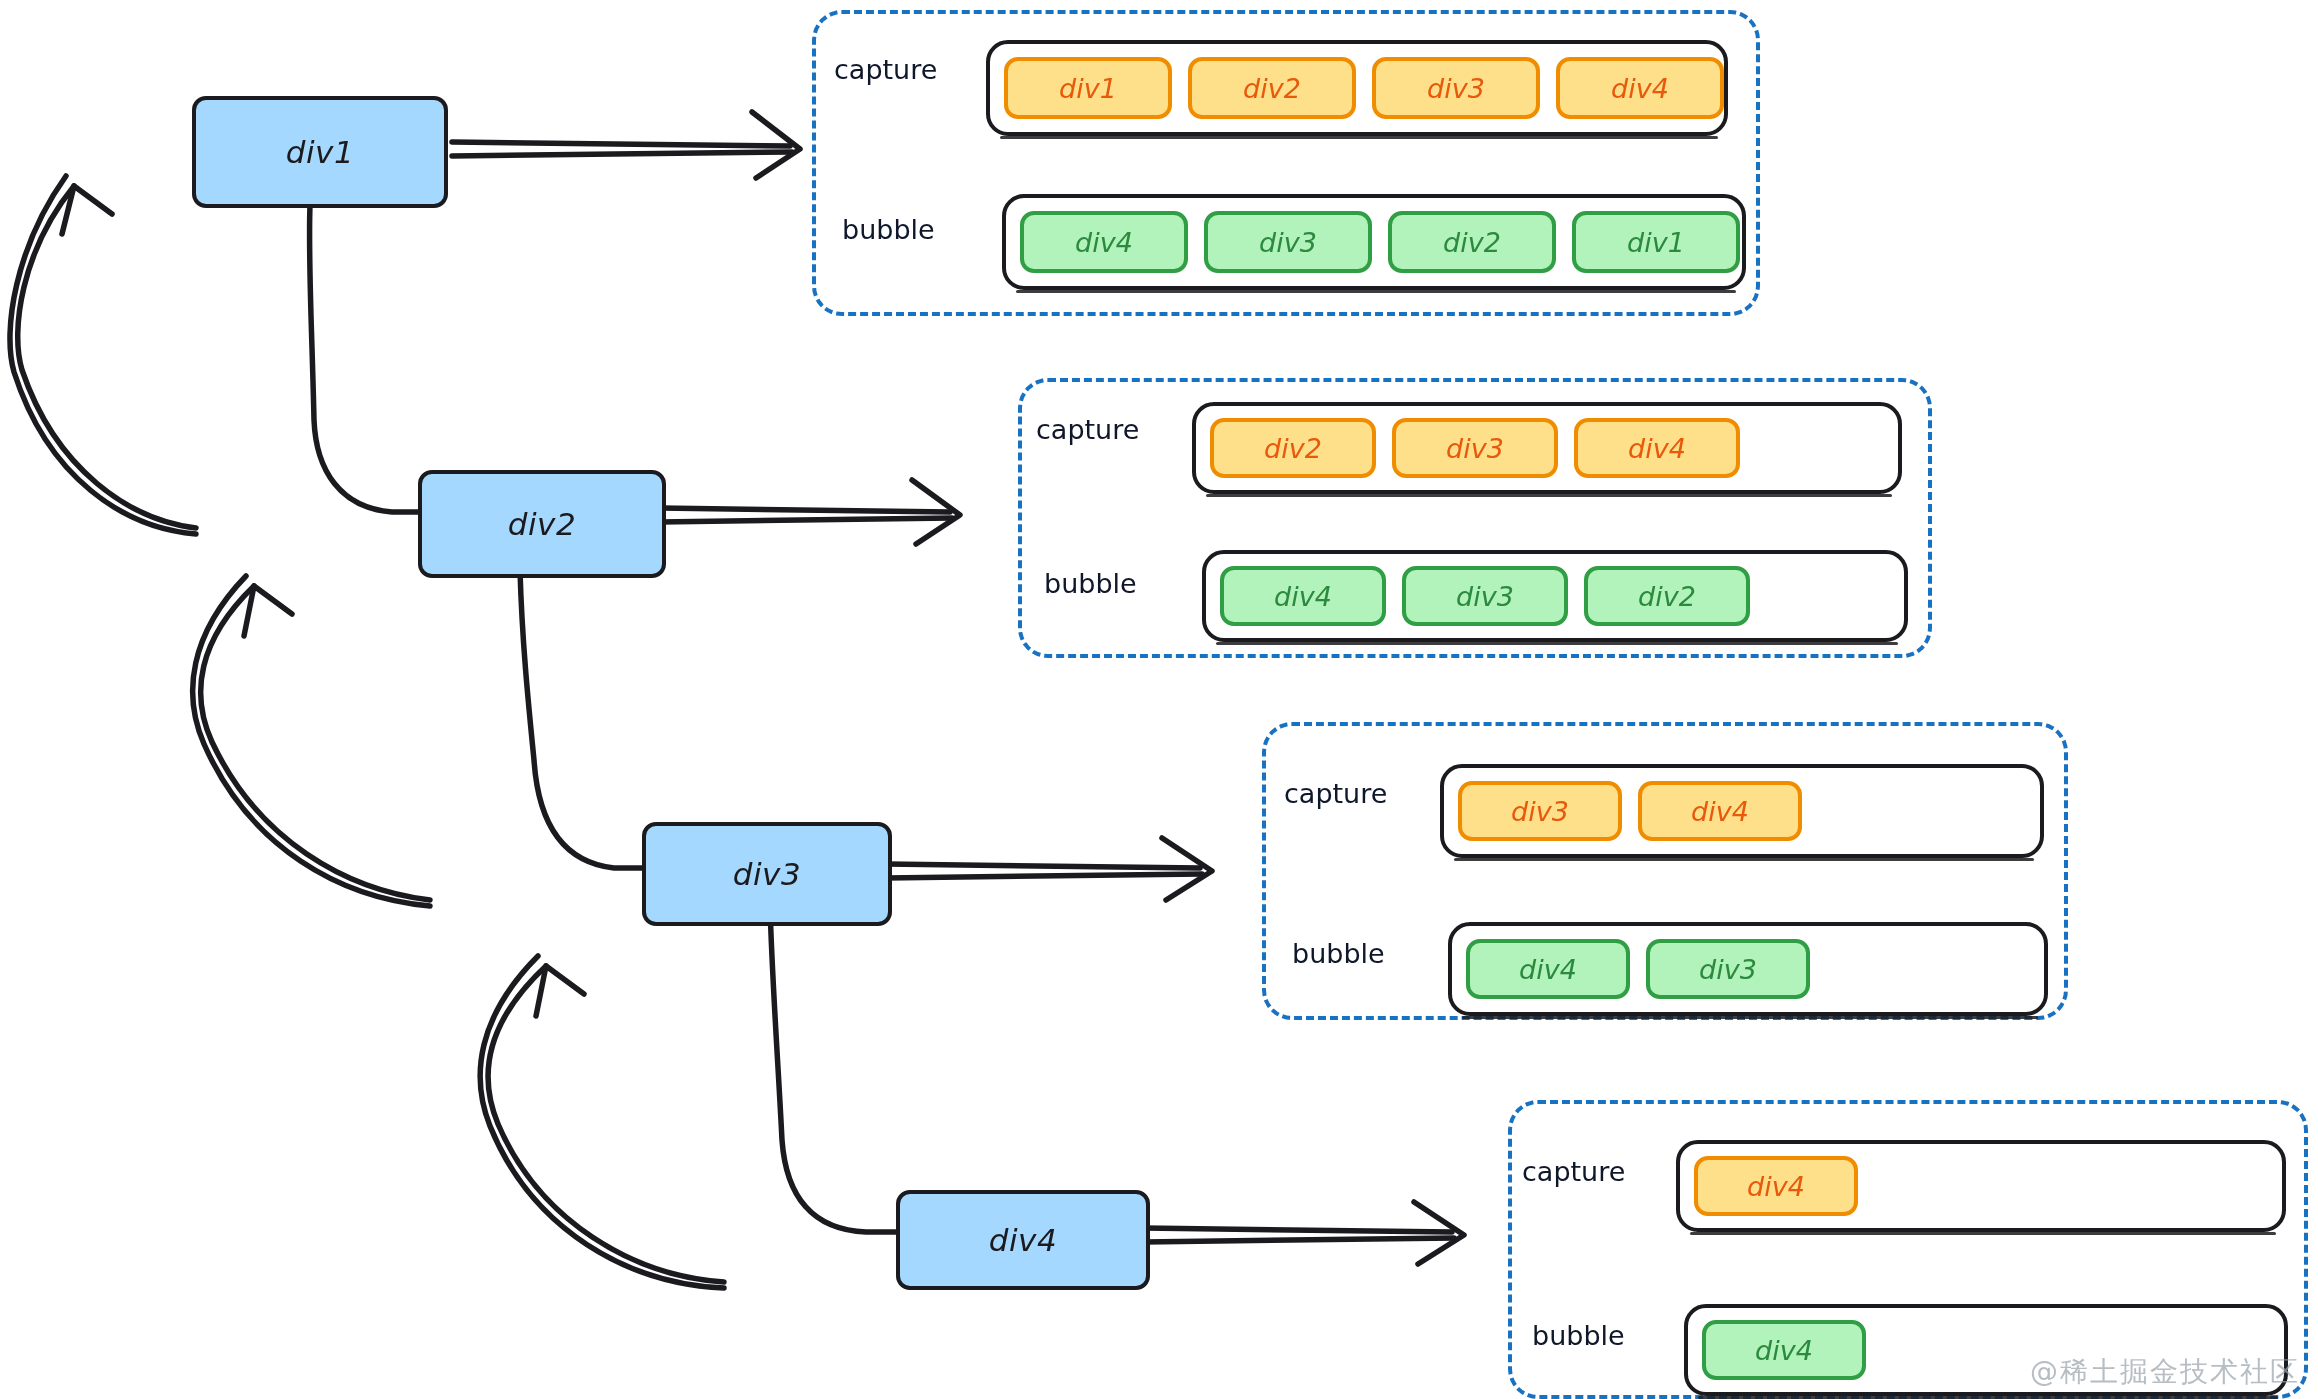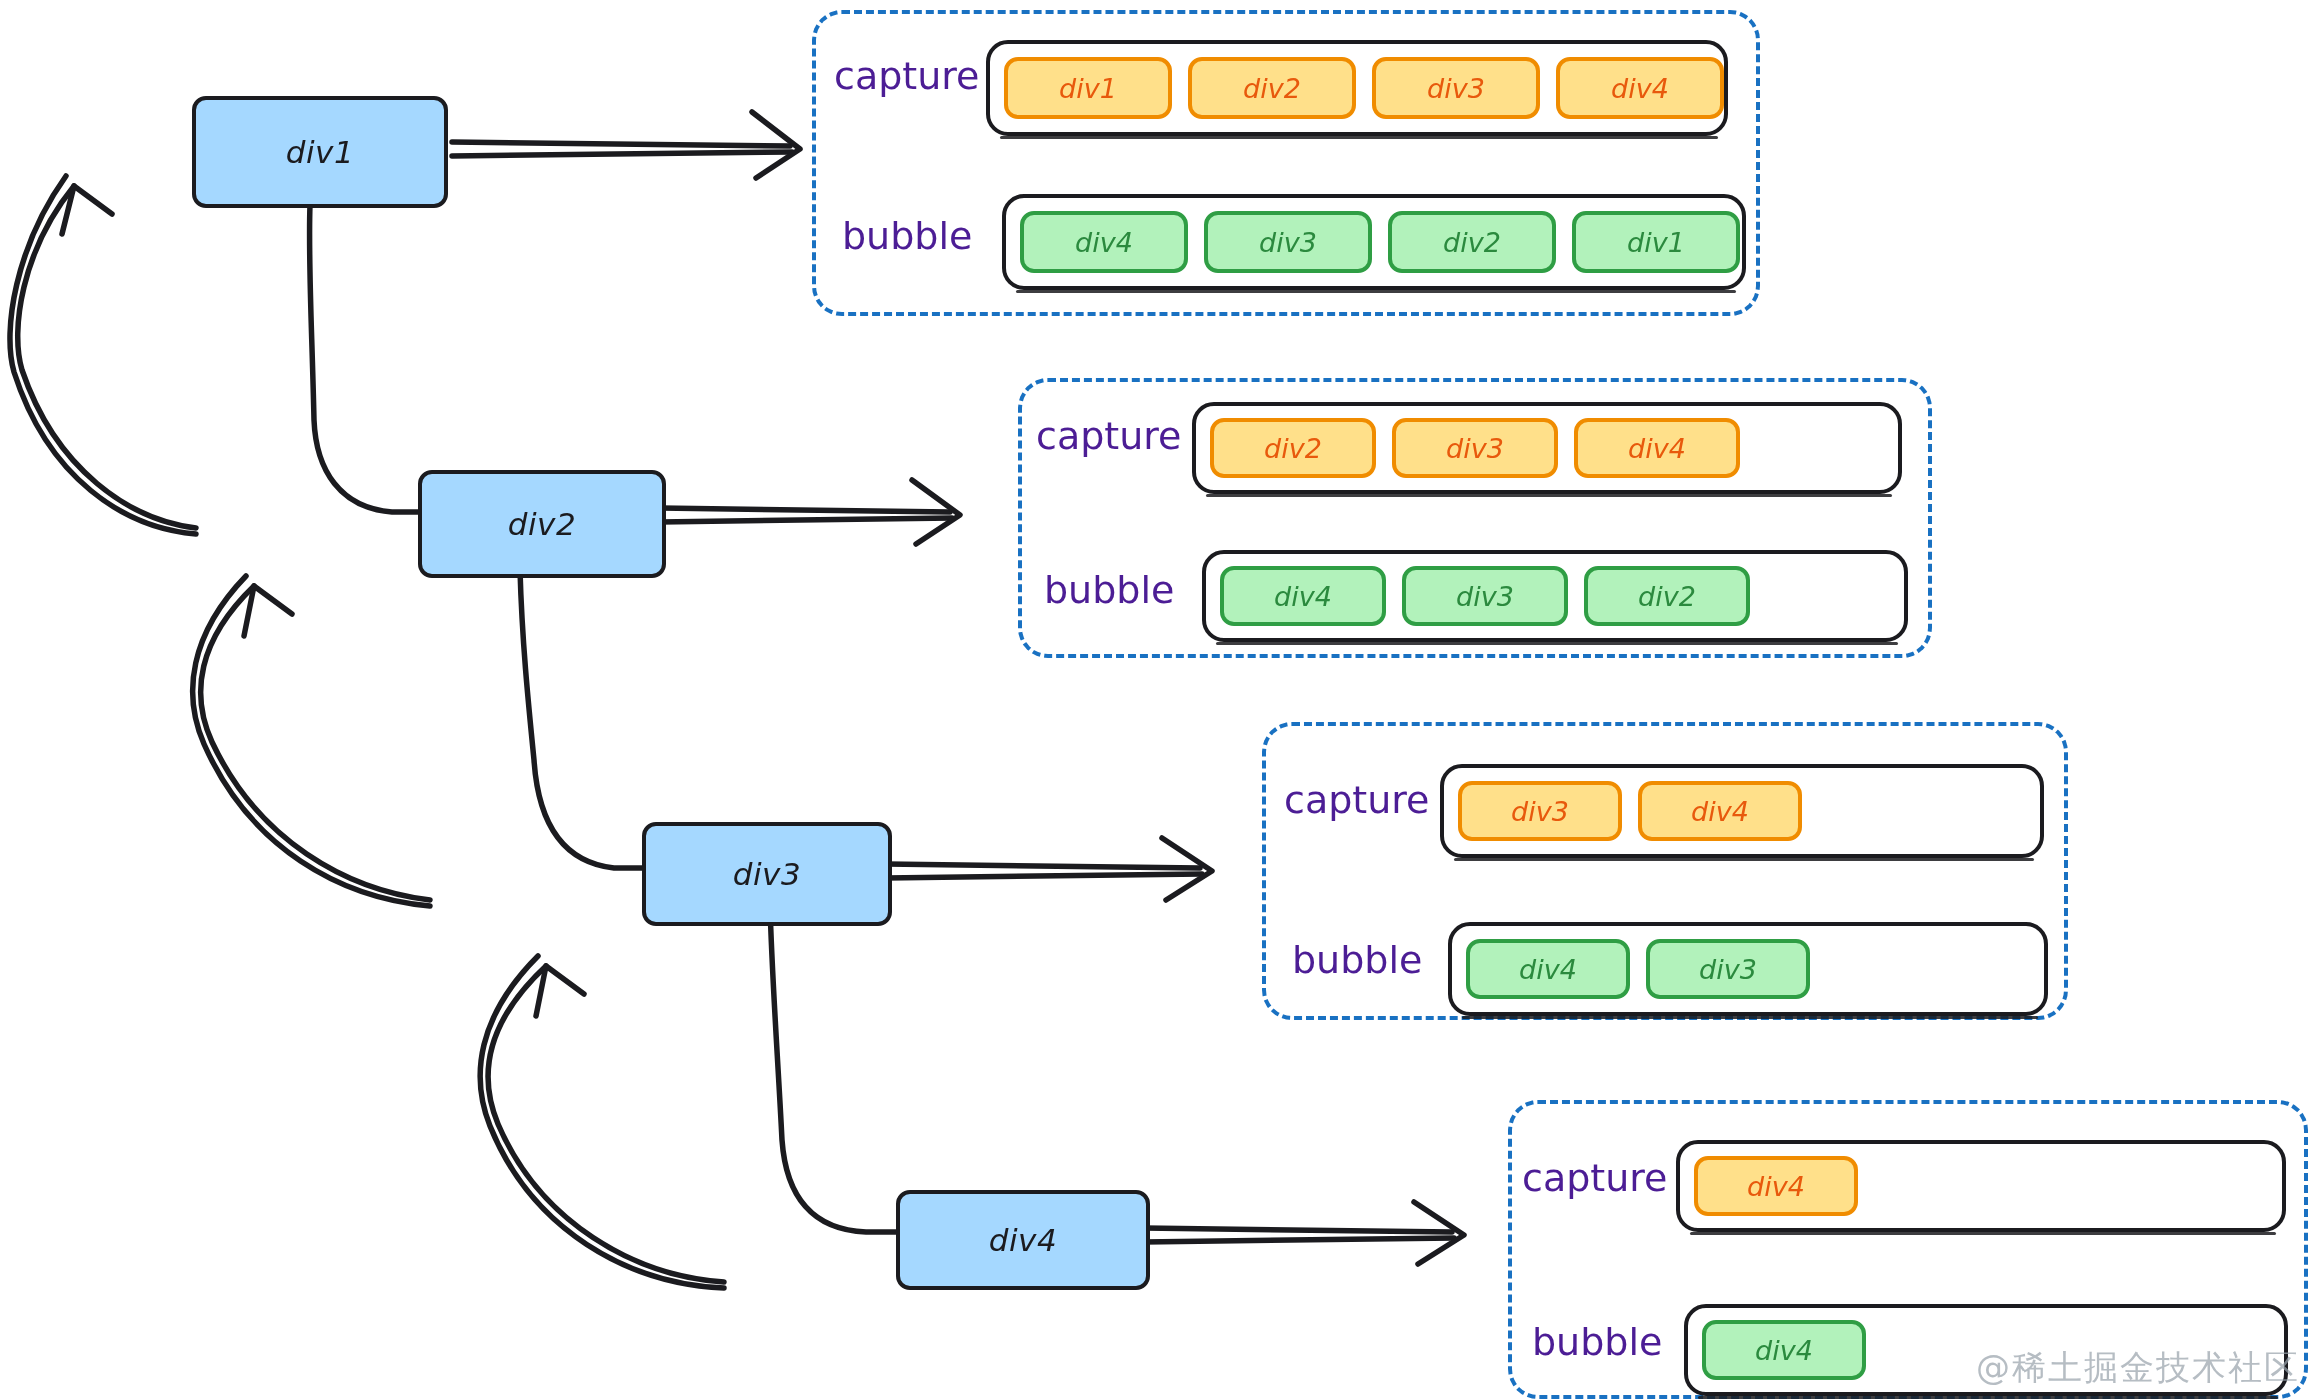--- a/index.html
+++ b/index.html
@@ -28,22 +28,22 @@
   .group{
     position:absolute;
     border:4px dashed #1971c2;
     border-radius:30px;
     box-sizing:border-box;
   }
 
   
   .row-label{
     position:absolute;
-    font-size:38px;
-    color:#4c1d95;
+    font-size:27px;
+    color:#0f172a;
     white-space:nowrap;
     font-family:"DejaVu Sans","Liberation Sans",sans-serif;
   }
 
   
   .track{
     position:absolute;
     border:4px solid #1b1b1f;
     border-radius:22px;
     box-sizing:border-box;
@@ -79,21 +79,21 @@
   .chip.bubble{
     background:#b2f2bb;
     border:4px solid #2f9e44;
     color:#2b8a3e;
   }
 
   .watermark{
     position:absolute;
     right:18px;bottom:8px;
     color:#9aa4ad;
-    font-size:34px;
+    font-size:28px;
     letter-spacing:2px;
     opacity:.72;
     white-space:nowrap;
     font-family:"DejaVu Sans","Liberation Sans",sans-serif;
   }
 </style>
 </head>
 <body>
 
 <div id="stage">

